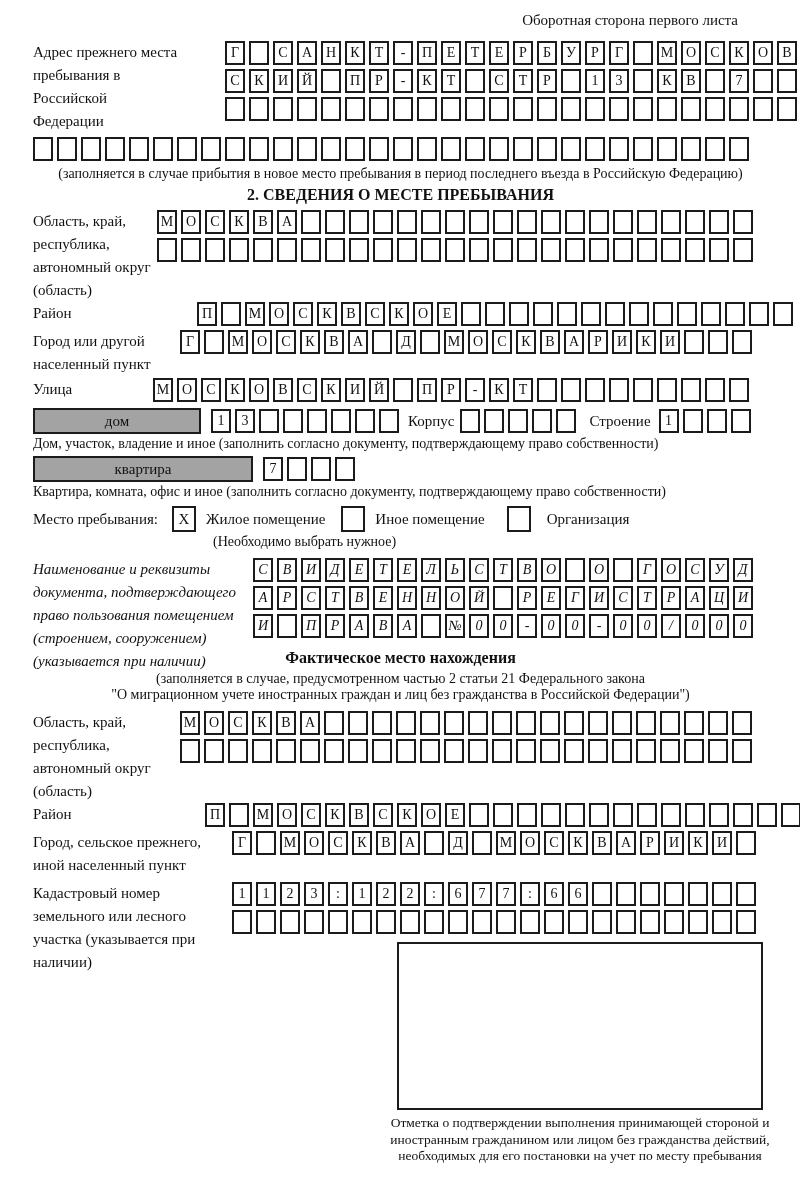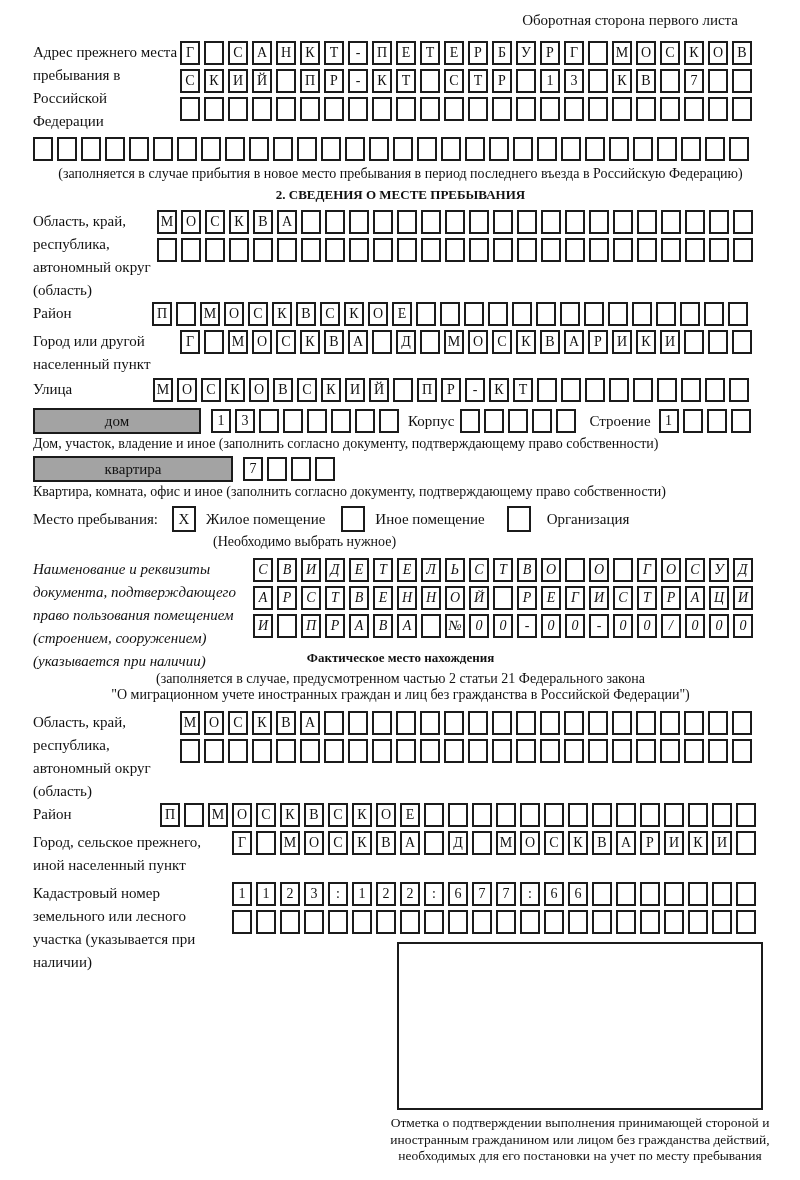--- a/index.html
+++ b/index.html
@@ -18,21 +18,21 @@
     width:20px;height:24px;box-sizing:border-box;border:2px solid #1b1b1b;
     display:inline-flex;align-items:center;justify-content:center;
     font-size:14px;line-height:1;background:#fff;flex:0 0 auto;
   }
   .grid-col{display:flex;flex-direction:column;gap:4px;}
   .form-block{display:flex;align-items:flex-start;}
   .block-label{flex:0 0 auto;font-size:15px;line-height:23px;}
   .w147{width:147px;} .w124{width:124px;} .w119{width:119px;}
   .w120{width:120px;} .w199{width:199px;} .w127{width:127px;}
   .caption-center{width:735px;text-align:center;font-size:14px;line-height:16px;}
-  .sec-header{width:735px;text-align:center;font-weight:bold;font-size:13px;line-height:20px;}
+  .sec-header{width:735px;text-align:center;font-weight:bold;font-size:16px;line-height:20px;}
   .caption-left{font-size:14px;line-height:16px;}
   .wide-box{
     box-sizing:border-box;border:2px solid #1b1b1b;height:26px;background:#a3a3a3;
     display:inline-flex;align-items:center;justify-content:center;
     font-size:15px;flex:0 0 auto;
   }
   .inline-row{display:flex;align-items:center;}
   .inline-label{font-size:15px;flex:0 0 auto;}
   .checkbox{
     width:24px;height:26px;box-sizing:border-box;border:2px solid #1b1b1b;background:#fff;
@@ -40,21 +40,21 @@
     font-size:15px;flex:0 0 auto;
   }
   .rel-block{position:relative;}
   .abs-label{position:absolute;left:0;top:0;font-size:15px;line-height:23px;}
   .stamp-wrap{width:400px;margin-left:347px;margin-top:6px;}
   .stamp-box{
     width:366px;height:168px;box-sizing:border-box;border:2px solid #1b1b1b;
     margin:0 auto;background:#fff;
   }
   .stamp-caption{margin-top:5px;text-align:center;font-size:13.5px;line-height:16.5px;}
-  .mb2{margin-bottom:2px;}.mb3{margin-bottom:3px;}.mb4{margin-bottom:4px;}
+  .mb2{margin-bottom:2px;}.mb3{margin-bottom:3px;}.mb4{margin-bottom:4px;gap:45px;}
   .mb5{margin-bottom:5px;}.mb6{margin-bottom:6px;}.mb8{margin-bottom:8px;}
 </style>
 </head>
 <body>
 
 <div class="side-note">Оборотная сторона первого листа</div>
 
 <div class="form-block mb4">
   <div class="block-label w147">Адрес прежнего места пребывания в Российской Федерации</div>
   <div class="grid-col">
@@ -350,21 +350,21 @@
   <div class="grid" style="margin-left:8px;">
       <span class="cell">1</span>
       <span class="cell"></span>
       <span class="cell"></span>
       <span class="cell"></span>
     </div>
 </div>
 <div class="caption-left mb4">Дом, участок, владение и иное (заполнить согласно документу, подтверждающему право собственности)</div>
 
 <div class="inline-row mb2">
-  <div class="wide-box" style="width:200px;">квартира</div>
+  <div class="wide-box" style="width:220px;">квартира</div>
   <div class="grid" style="margin-left:10px;">
       <span class="cell">7</span>
       <span class="cell"></span>
       <span class="cell"></span>
       <span class="cell"></span>
     </div>
 </div>
 <div class="caption-left mb6">Квартира, комната, офис и иное (заполнить согласно документу, подтверждающему право собственности)</div>
 
 <div class="inline-row mb2">

